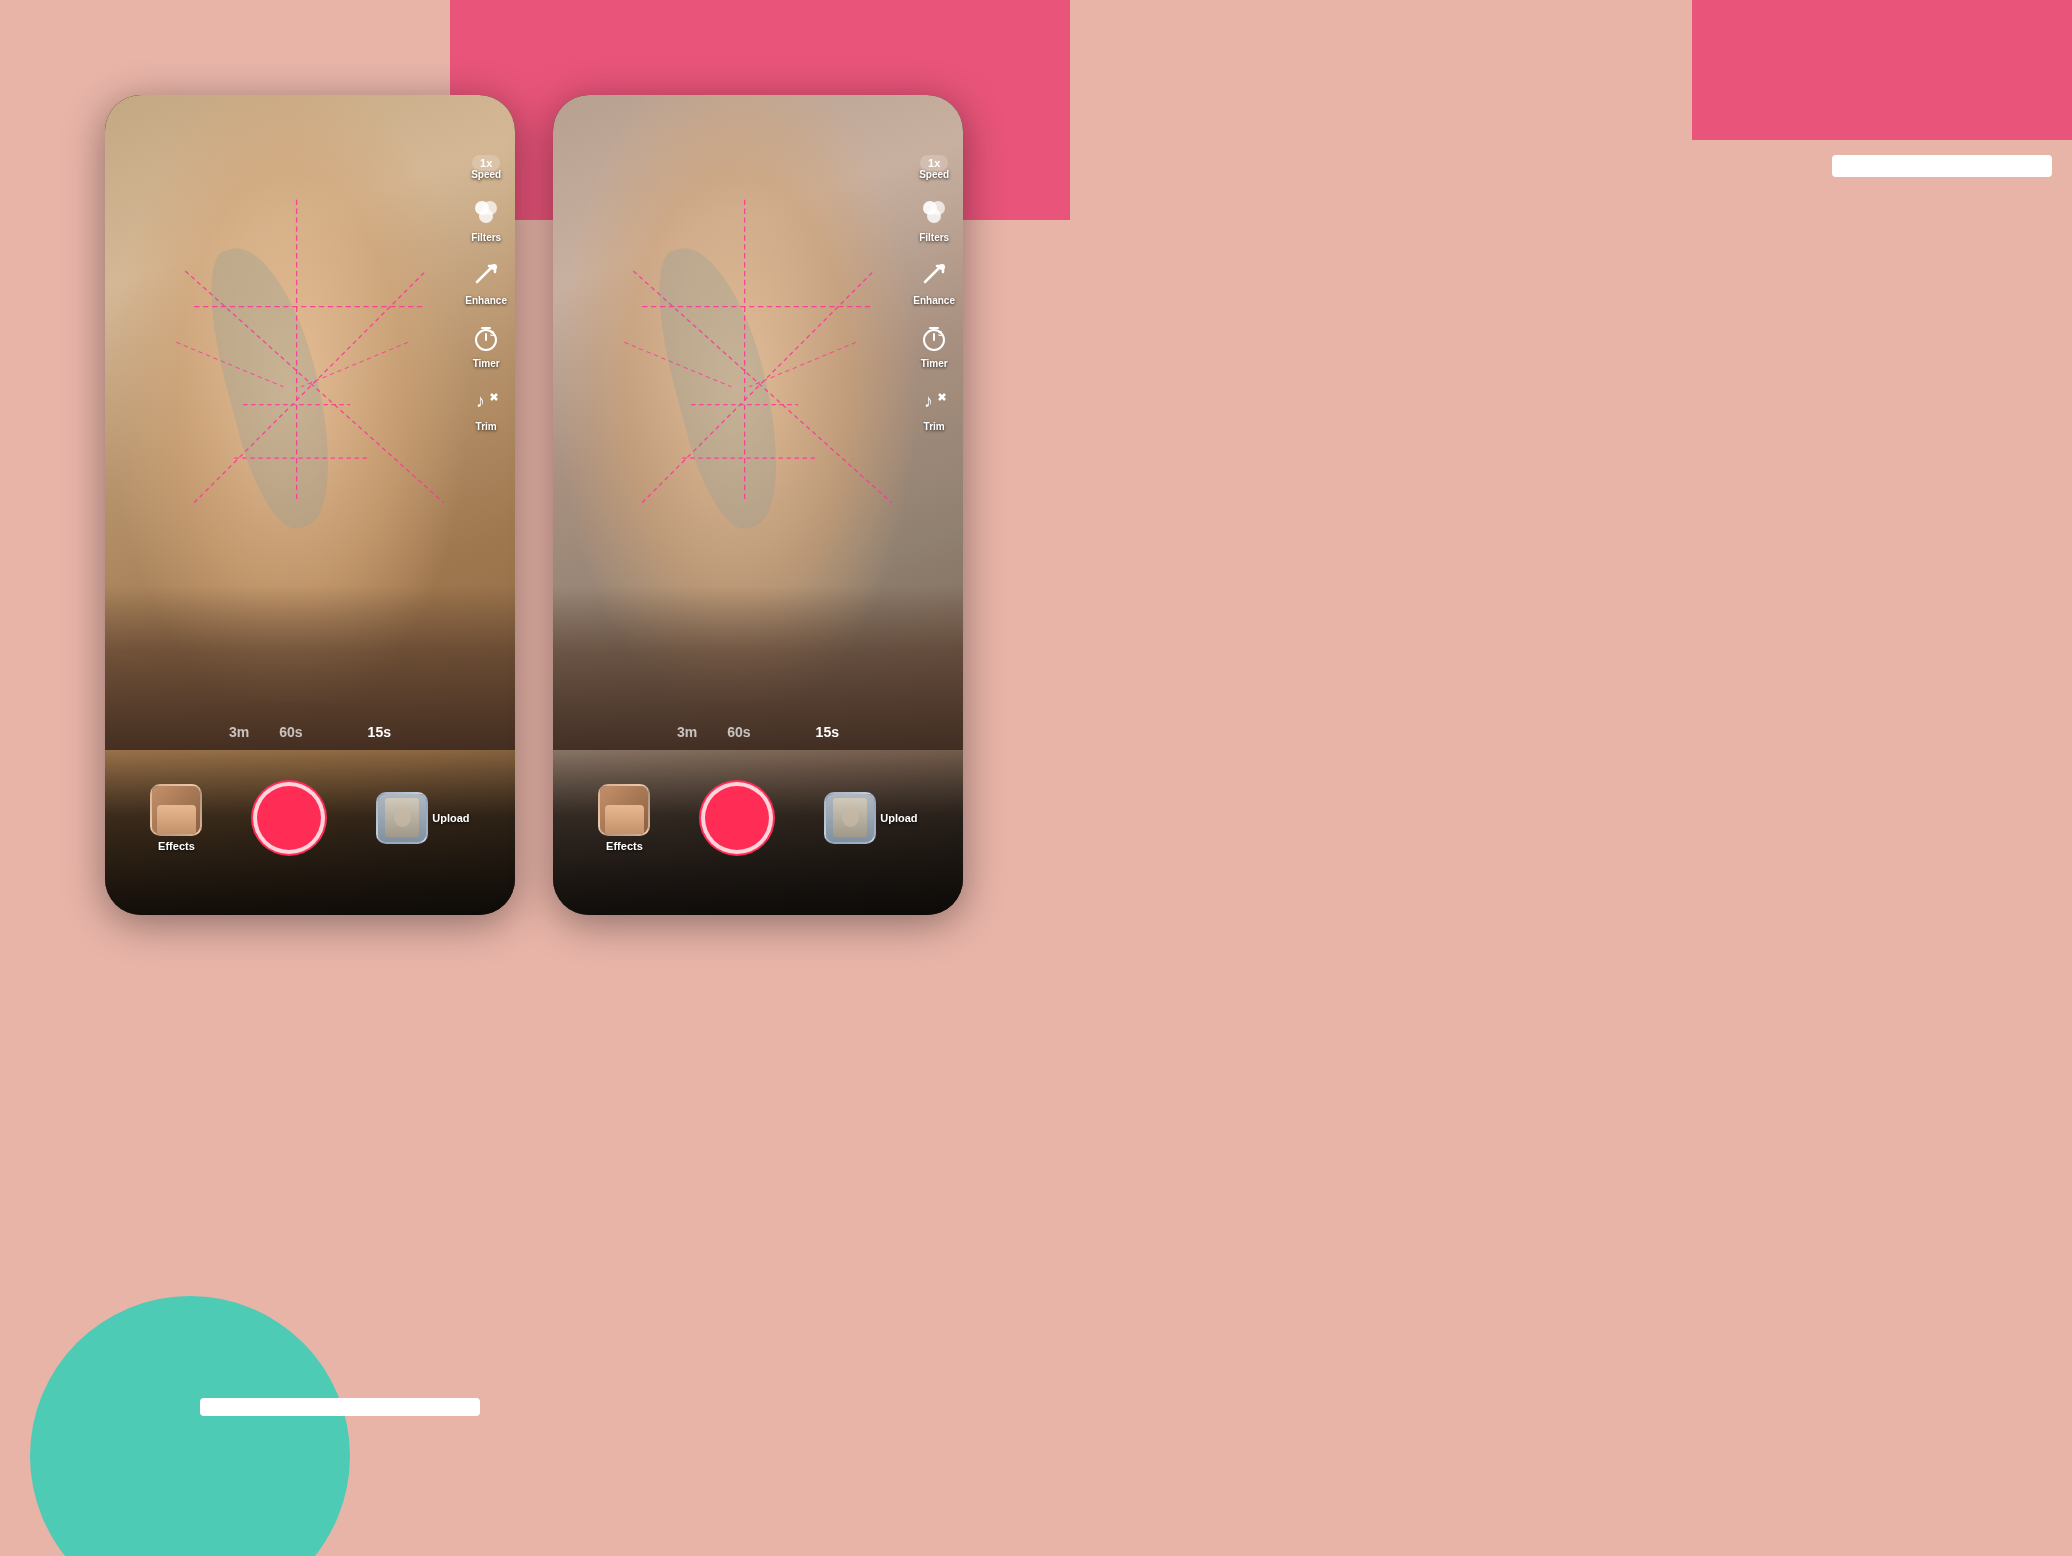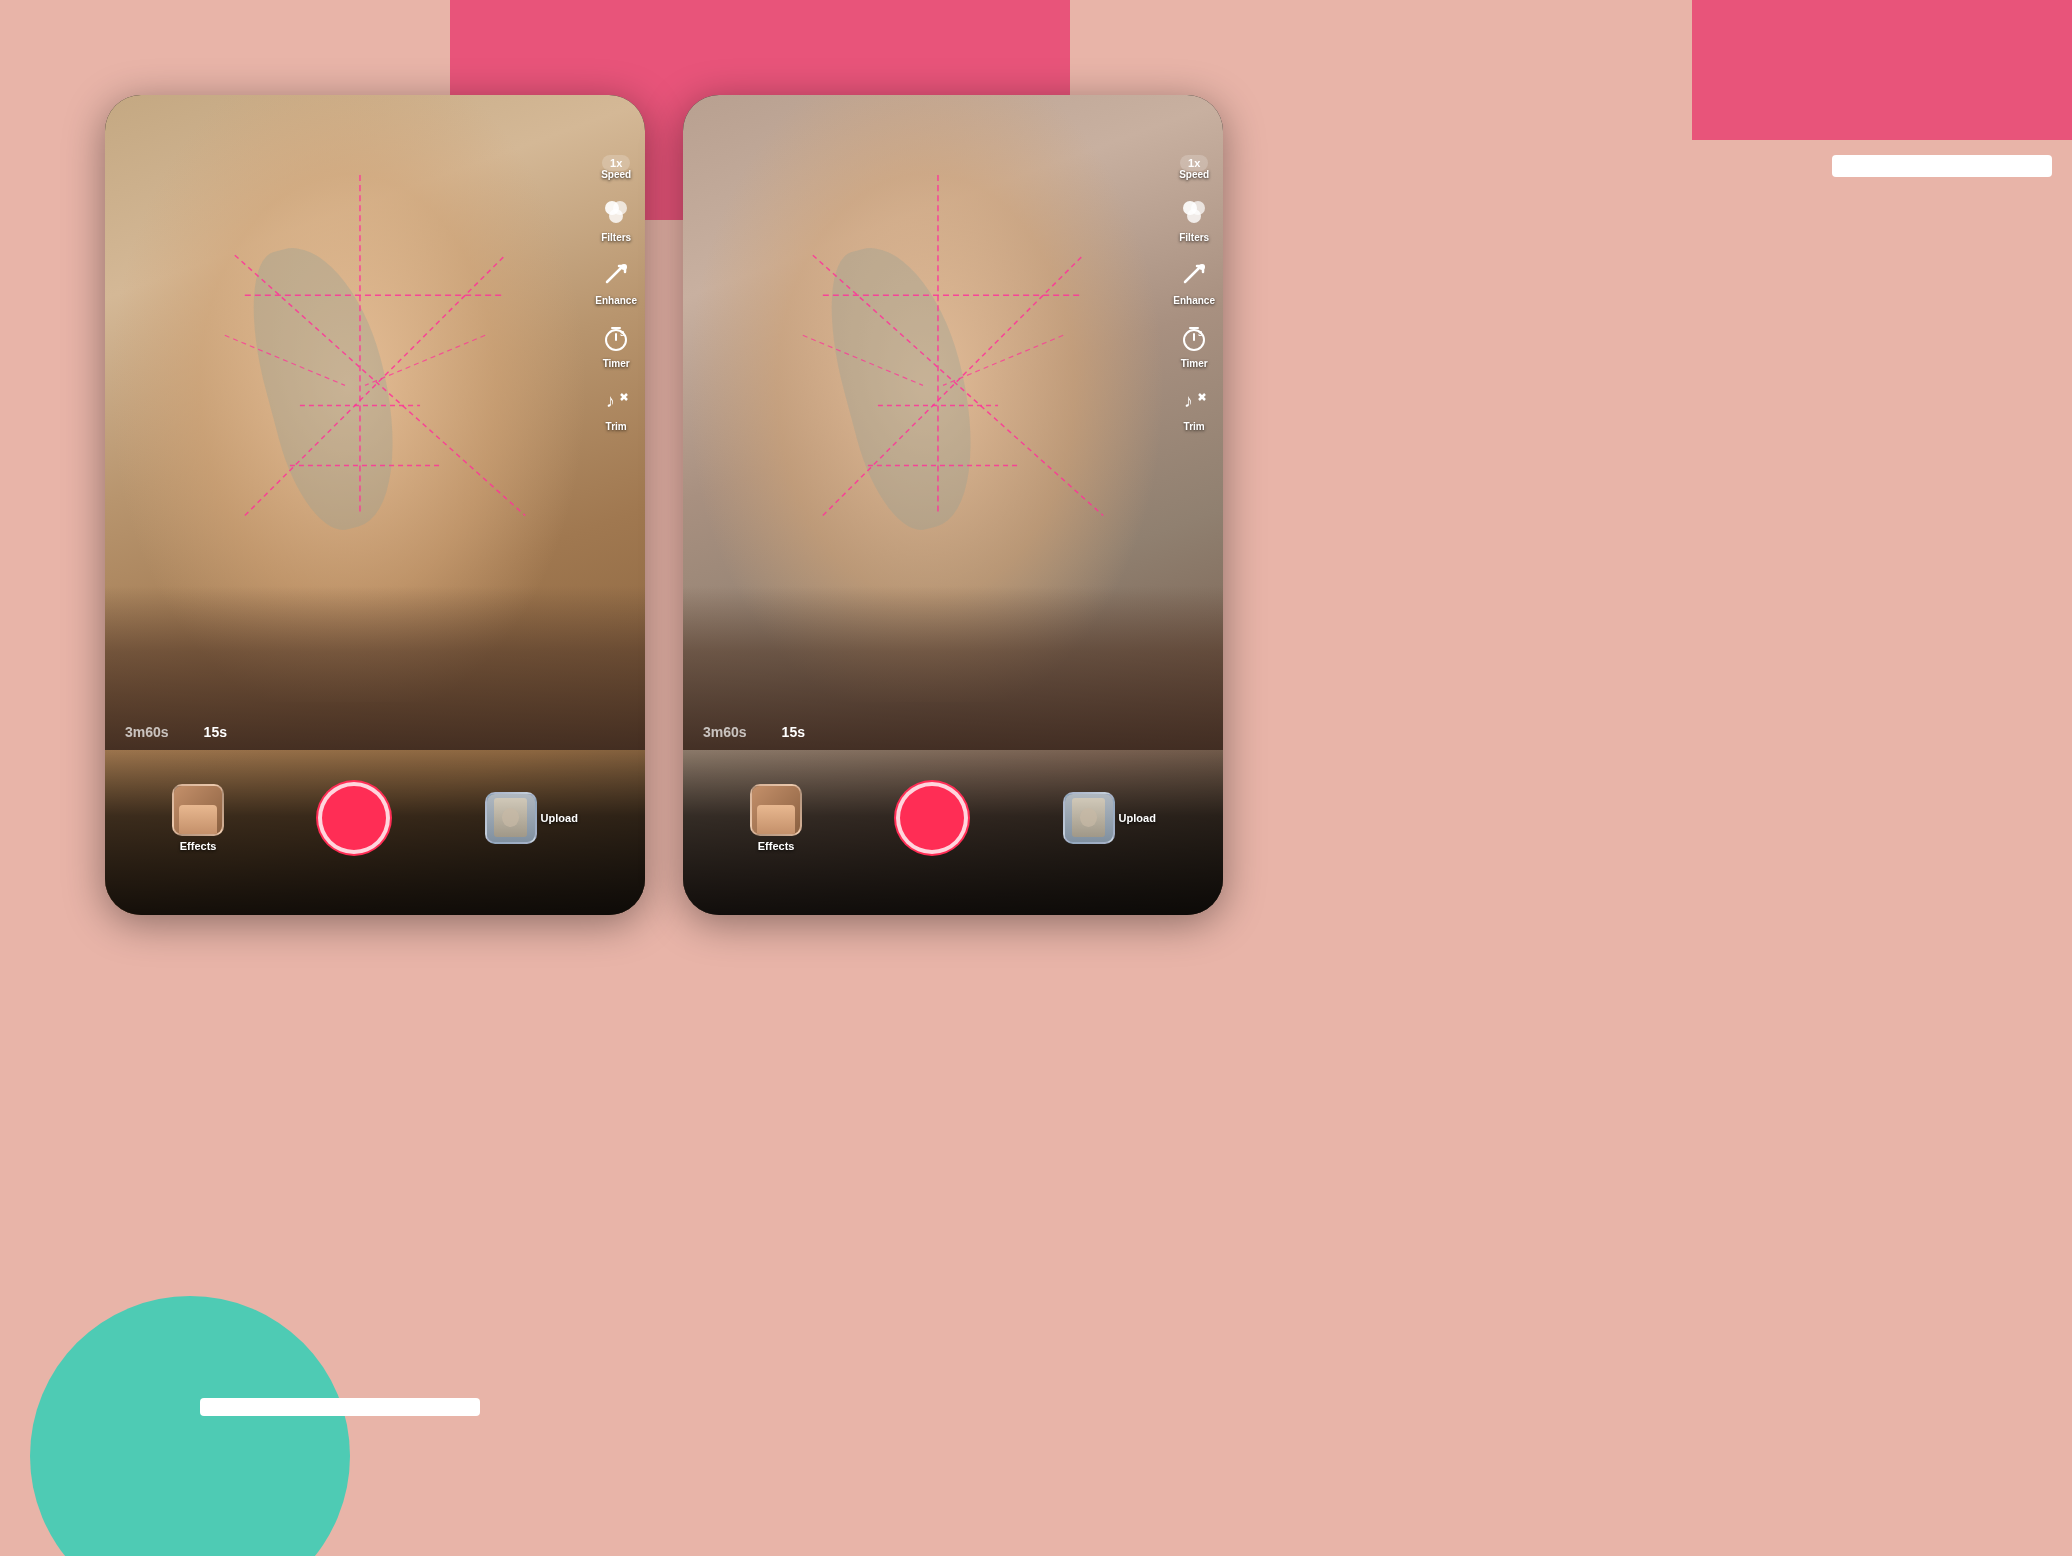--- a/index.html
+++ b/index.html
@@ -62,21 +62,21 @@
     
     .phones-wrapper {
       position: absolute;
       top: 95px;
       left: 105px;
       display: flex;
       gap: 38px;
     }
 
     .phone {
-      width: 540px;
+      width: 410px;
       height: 820px;
       background: #1a1a1a;
       border-radius: 36px;
       overflow: hidden;
       position: relative;
       box-shadow: 0 8px 40px rgba(0,0,0,0.4);
     }
 
     
     .camera-bg {
@@ -151,20 +151,22 @@
       font-weight: 700;
       margin-bottom: -4px;
     }
 
     
     .duration-bar {
       position: absolute;
       bottom: 175px;
       left: 0; right: 0;
       display: flex;
+      justify-content: center;
+      gap: 30px;
       padding: 0 20px;
     }
 
     .duration-pill {
       color: rgba(255,255,255,0.7);
       font-size: 14px;
       font-weight: 600;
       cursor: pointer;
     }
 

